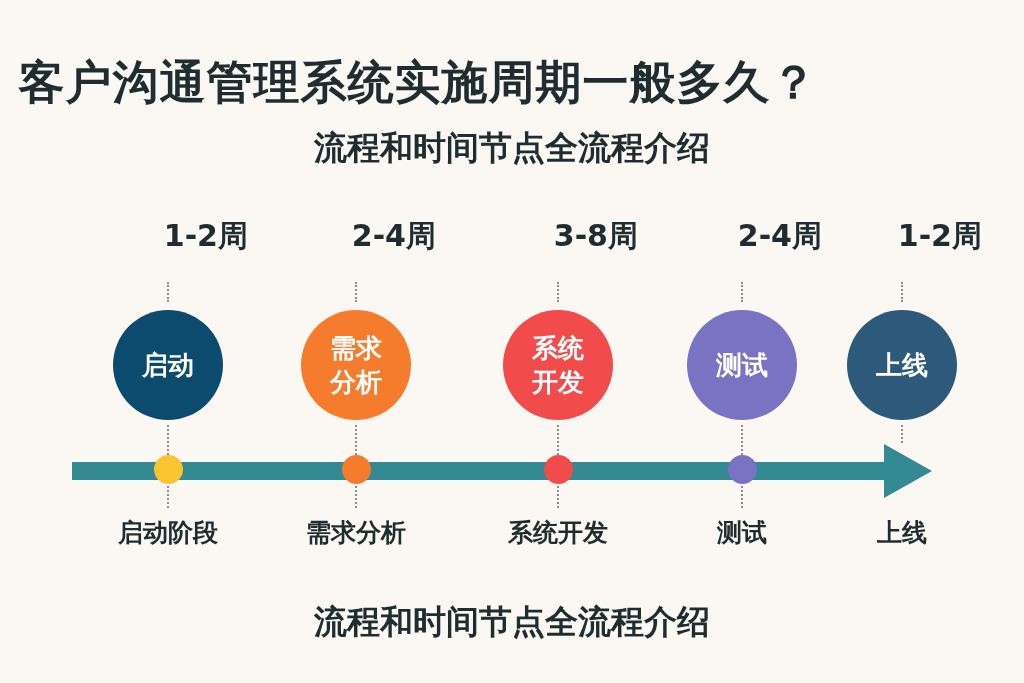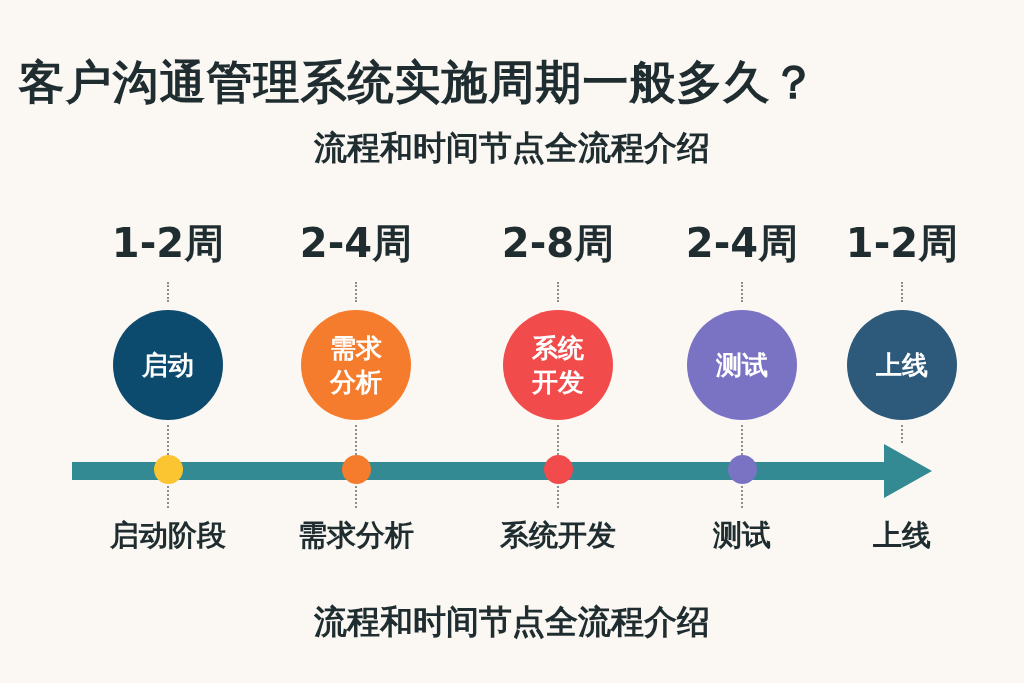--- a/index.html
+++ b/index.html
@@ -17,22 +17,22 @@
     }
     .subtitle {
       left: 0; width: 1024px; top: 126px; text-align: center;
       font-size: 33px; font-weight: 600; color: #1f2d30;
     }
     .footer {
       left: 0; width: 1024px; top: 600px; text-align: center;
       font-size: 33px; font-weight: 600; color: #1f2d30;
     }
     .duration {
-      width: 160px; margin-left: -80px; top: 216px; text-align: center;
-      font-size: 40px; font-weight: 800; color: #1f2d30;
+      width: 160px; margin-left: -80px; top: 216px; text-align: right;
+      font-size: 30px; font-weight: 800; color: #1f2d30;
     }
     .dots {
       width: 0; margin-left: -1px;
       border-left: 2px dotted #8a8f8f;
     }
     .circle {
       width: 110px; height: 110px; margin-left: -55px; top: 310px;
       border-radius: 50%;
       display: flex; align-items: center; justify-content: center;
       text-align: center; color: #ffffff;
@@ -49,21 +49,21 @@
       z-index: 1;
     }
     .arrowhead {
       left: 884px; top: 444px; width: 0; height: 0;
       border-top: 27px solid transparent;
       border-bottom: 27px solid transparent;
       z-index: 1;
     }
     .stage-label {
       width: 200px; margin-left: -100px; top: 516px; text-align: center;
-      font-size: 29px; font-weight: 700; color: #1f2d30;
+      font-size: 25px; font-weight: 700; color: #1f2d30;
     }
   </style>
 </head>
 <body>
 
 <div class="abs title">客户沟通管理系统实施周期一般多久？</div>
 <div class="abs subtitle">流程和时间节点全流程介绍</div>
 
 <div id="timeline">
   <div class="abs bar" style="background: rgb(51, 138, 146);"></div>
@@ -87,21 +87,21 @@
     <div class="abs circle" style="left: 356px; background: rgb(245, 124, 44);">
         <span>需求分析</span>
       </div>
     <div class="abs dots dots-mid" style="left: 356px; top: 425px; height: 30px;"></div>
     <div class="abs marker" style="left: 356px; background: rgb(245, 124, 44);"></div>
     <div class="abs dots dots-bot" style="left: 356px; top: 486px; height: 22px;"></div>
     <div class="abs stage-label" style="left: 356px;">需求分析</div>
   </div>
 
   <div class="stage">
-    <div class="abs duration" style="left: 558px;">2-8周</div>
+    <div class="abs duration" style="left: 558px;">3-8周</div>
     <div class="abs dots dots-top" style="left: 558px; top: 282px; height: 20px;"></div>
     <div class="abs circle" style="left: 558px; background: rgb(242, 75, 75);">
         <span>系统开发</span>
       </div>
     <div class="abs dots dots-mid" style="left: 558px; top: 425px; height: 30px;"></div>
     <div class="abs marker" style="left: 558px; background: rgb(242, 75, 75);"></div>
     <div class="abs dots dots-bot" style="left: 558px; top: 486px; height: 22px;"></div>
     <div class="abs stage-label" style="left: 558px;">系统开发</div>
   </div>
 

